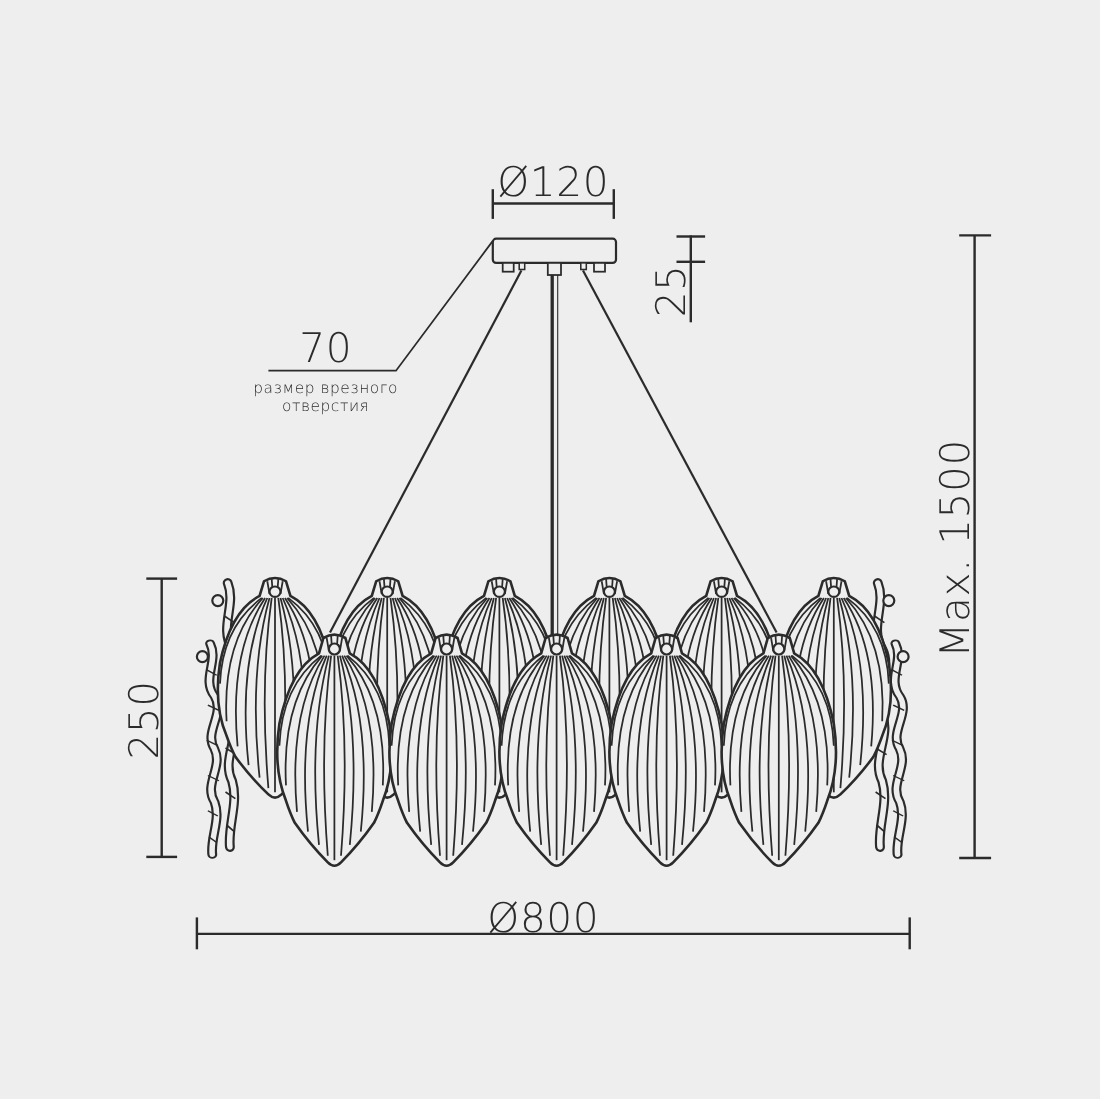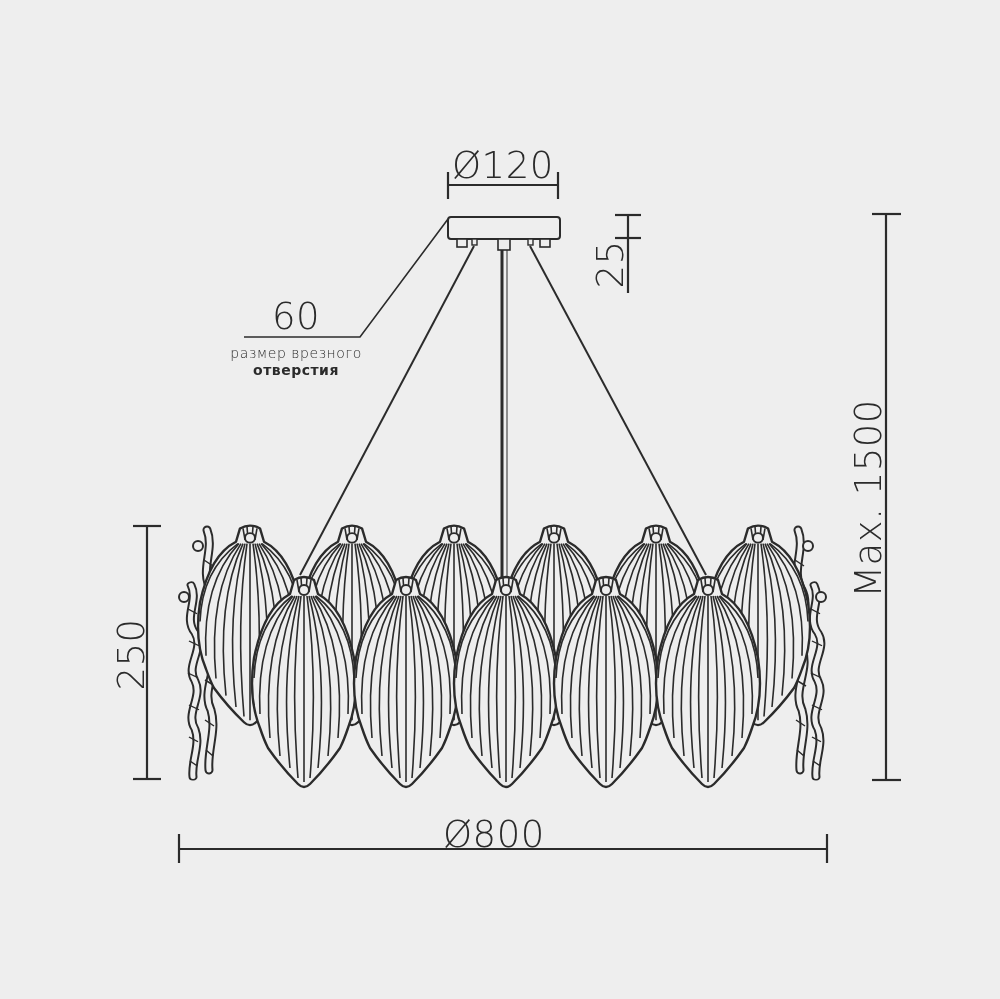--- a/index.html
+++ b/index.html
@@ -121,21 +121,21 @@
     <line x1="179" y1="849" x2="827" y2="849"></line>
     <line x1="179" y1="834" x2="179" y2="863"></line>
     <line x1="827" y1="834" x2="827" y2="863"></line>
   </g>
 </svg>
 
 <div class="lbl big" style="left:452px; top:147px;">Ø120</div>
 
 <div class="lbl big rot" style="left:588px; top:248px; width:44px; height:37px; text-align:center;">25</div>
 
-<div class="lbl big" style="left:272px; top:298px;">60</div>
+<div class="lbl big" style="left:272px; top:298px;">70</div>
 <div class="lbl small" style="left:226px; top:345px; width:140px;">размер врезного</div>
-<div class="lbl small" style="left:226px; top:362px; width:140px;font-weight:bold;">отверстия</div>
+<div class="lbl small" style="left:226px; top:362px; width:140px;">отверстия</div>
 
 <div class="lbl big rot" style="left:768px; top:480px; width:200px; height:37px; text-align:center;">Max. 1500</div>
 
 <div class="lbl big rot" style="left:88px; top:636px; width:86px; height:37px; text-align:center;">250</div>
 
 <div class="lbl big" style="left:443px; top:816px;">Ø800</div>
 
 </body></html>

